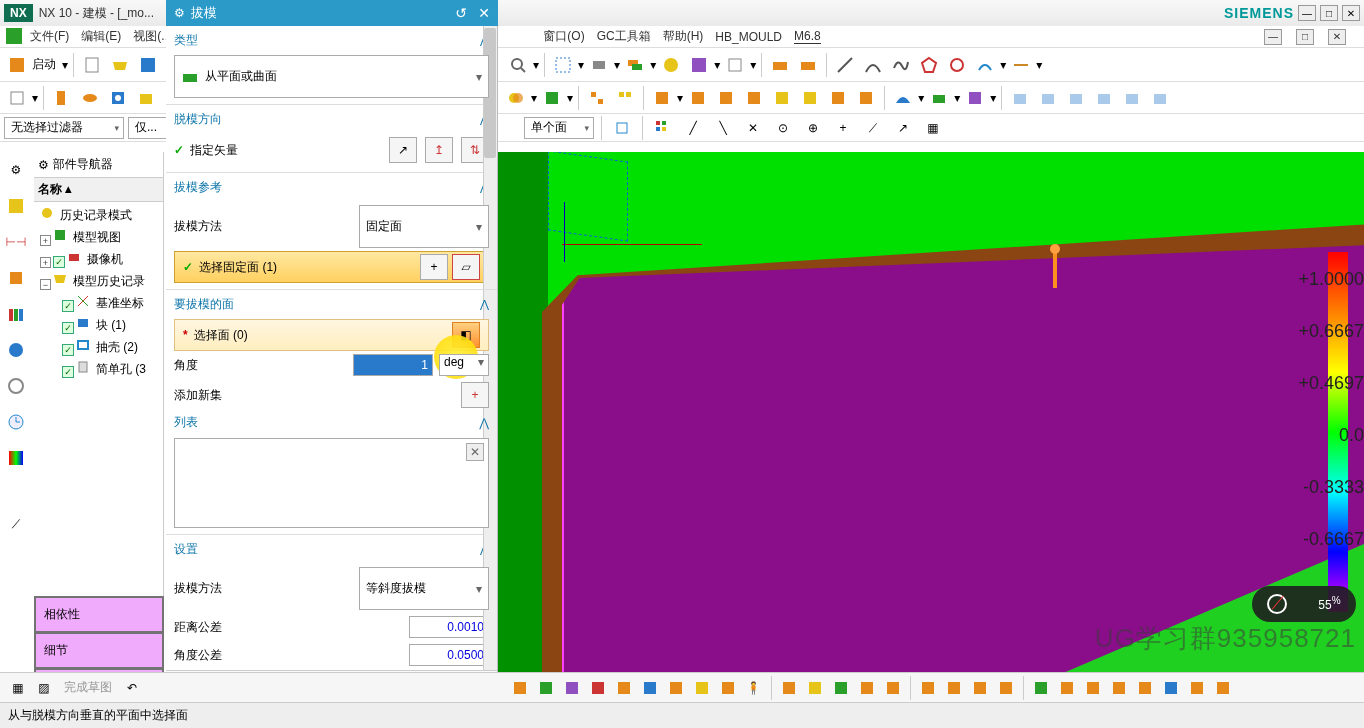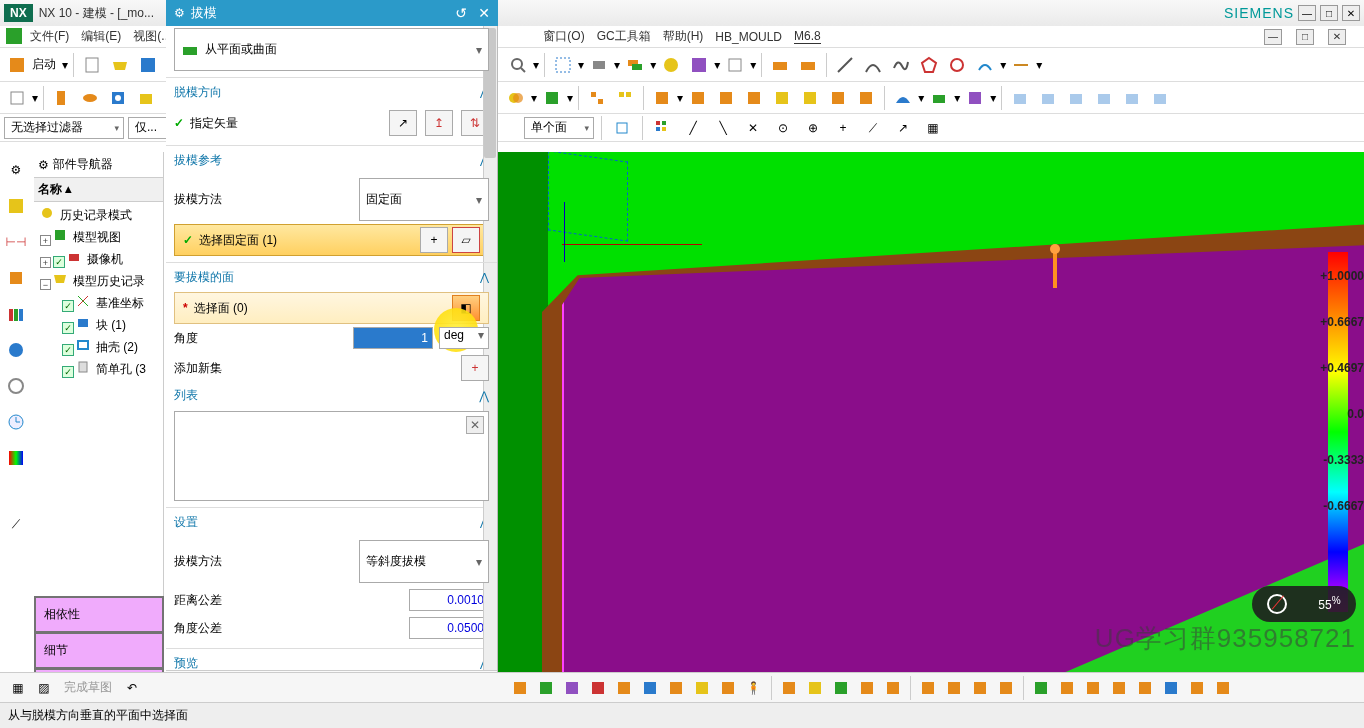--- a/index.html
+++ b/index.html
@@ -3,21 +3,21 @@
 <meta charset="utf-8">
 <style>
 * { margin: 0; padding: 0; box-sizing: border-box; font-family: "Microsoft YaHei", Arial, sans-serif; font-size: 12px; }
 body { width: 1364px; height: 728px; background: #fff; overflow: hidden; position: relative; }
 
 
 .titlebar { height: 26px; background: linear-gradient(#f8f8f8,#eaeaea); display: flex; align-items: center; padding: 0 4px; }
 .nx-logo { background: #0f6e4f; color: #fff; padding: 2px 6px; font-weight: bold; font-size: 12px; margin-right: 6px; }
 .title-text { color: #333; }
 .titlebar-right { margin-left: auto; display: flex; align-items: center; gap: 4px; }
-.siemens { color: #009999; font-weight: normal; letter-spacing: 1px; font-size: 14px; }
+.siemens { color: #009999; font-weight: bold; letter-spacing: 1px; font-size: 14px; }
 .winbtn { width: 18px; height: 16px; border: 1px solid #999; background: #eee; display: inline-flex; align-items: center; justify-content: center; font-size: 10px; cursor: pointer; }
 
 
 .dialog-header { position: absolute; left: 166px; top: 0; width: 332px; height: 26px; background: #2b9ac9; color: #fff; display: flex; align-items: center; padding: 0 8px; }
 .dialog-header .gear { margin-right: 6px; }
 .dialog-header .title { font-size: 13px; }
 .dialog-header .right { margin-left: auto; }
 .dialog-header .close, .dialog-header .undo { cursor: pointer; margin-left: 8px; font-size: 14px; }
 
 
@@ -94,21 +94,21 @@
 .viewport .axis-y { position: absolute; left: 66px; top: 50px; width: 1px; height: 60px; background: #00b; }
 .poly-top { position: absolute; left: 44px; top: 68px; width: 890px; height: 460px; background: #8b4513; clip-path: polygon(4% 12%, 100% 0%, 100% 100%, 0% 100%, 0% 20%); }
 .poly-main { position: absolute; left: 64px; top: 90px; width: 880px; height: 450px; background: #8a0d8a; border: 2px solid #ff40ff; clip-path: polygon(2% 8%, 100% 0%, 100% 100%, 0% 100%, 0% 14%); }
 .bottom-tri { position: absolute; left: 0; bottom: 0; width: 866px; height: 130px; background: #20d020; clip-path: polygon(0% 100%, 100% 100%, 100% 0%, 65% 100%); }
 .orange-pin { position: absolute; left: 555px; top: 98px; width: 4px; height: 38px; background: #ff9020; }
 .orange-dot { position: absolute; left: 552px; top: 92px; width: 10px; height: 10px; border-radius: 50%; background: #ffa040; }
 
 
 .colorscale { position: absolute; right: 16px; top: 252px; width: 20px; height: 360px; background: linear-gradient(to bottom, #ff0000,#ff8000,#ffff00,#00ff00,#00ffff,#0000ff,#ff00ff); }
 .scale-labels { position: absolute; right: 0px; top: 260px; width: 90px; text-align: right; color: #222; }
-.scale-labels div { font-size: 12px; line-height: 1; font-weight: bold; }
+.scale-labels div { font-size: 18px; line-height: 1; }
 
 
 .battery-widget { position: absolute; right: 8px; bottom: 106px; width: 104px; height: 36px; background: rgba(30,30,30,0.9); border-radius: 18px; display: flex; align-items: center; justify-content: space-around; color: #fff; }
 .wifi-ico { width: 20px; height: 20px; border: 2px solid #fff; border-radius: 50%; position: relative; }
 .wifi-ico::after { content: "⟋"; color: #e33; position: absolute; left: 2px; top: -3px; font-size: 18px; }
 
 
 .watermark { position: absolute; right: 8px; bottom: 72px; color: rgba(60,60,60,0.55); font-size: 26px; font-weight: 500; letter-spacing: 1px; }
 
 
@@ -585,20 +585,24 @@
   <div class="tab">细节</div>
   <div class="tab">预览</div>
 </div>
 
 <div class="dialog">
   <div class="dialog-body">
     <div class="dlg-scroll-ghost">
         <div class="dlg-scroll-thumb"></div>
       </div>
 
+    <div class="section-head first">
+        <span>类型</span>
+        <span class="chev">⋀</span>
+      </div>
     <div class="section-body">
       <div class="field-combo">
         <svg style="margin-right:6px;">
             <rect x="2" y="6" width="14" height="8" class="col-green"></rect>
           </svg>
         <span>从平面或曲面</span>
       </div>
     </div>
 
     <div class="section-head">

